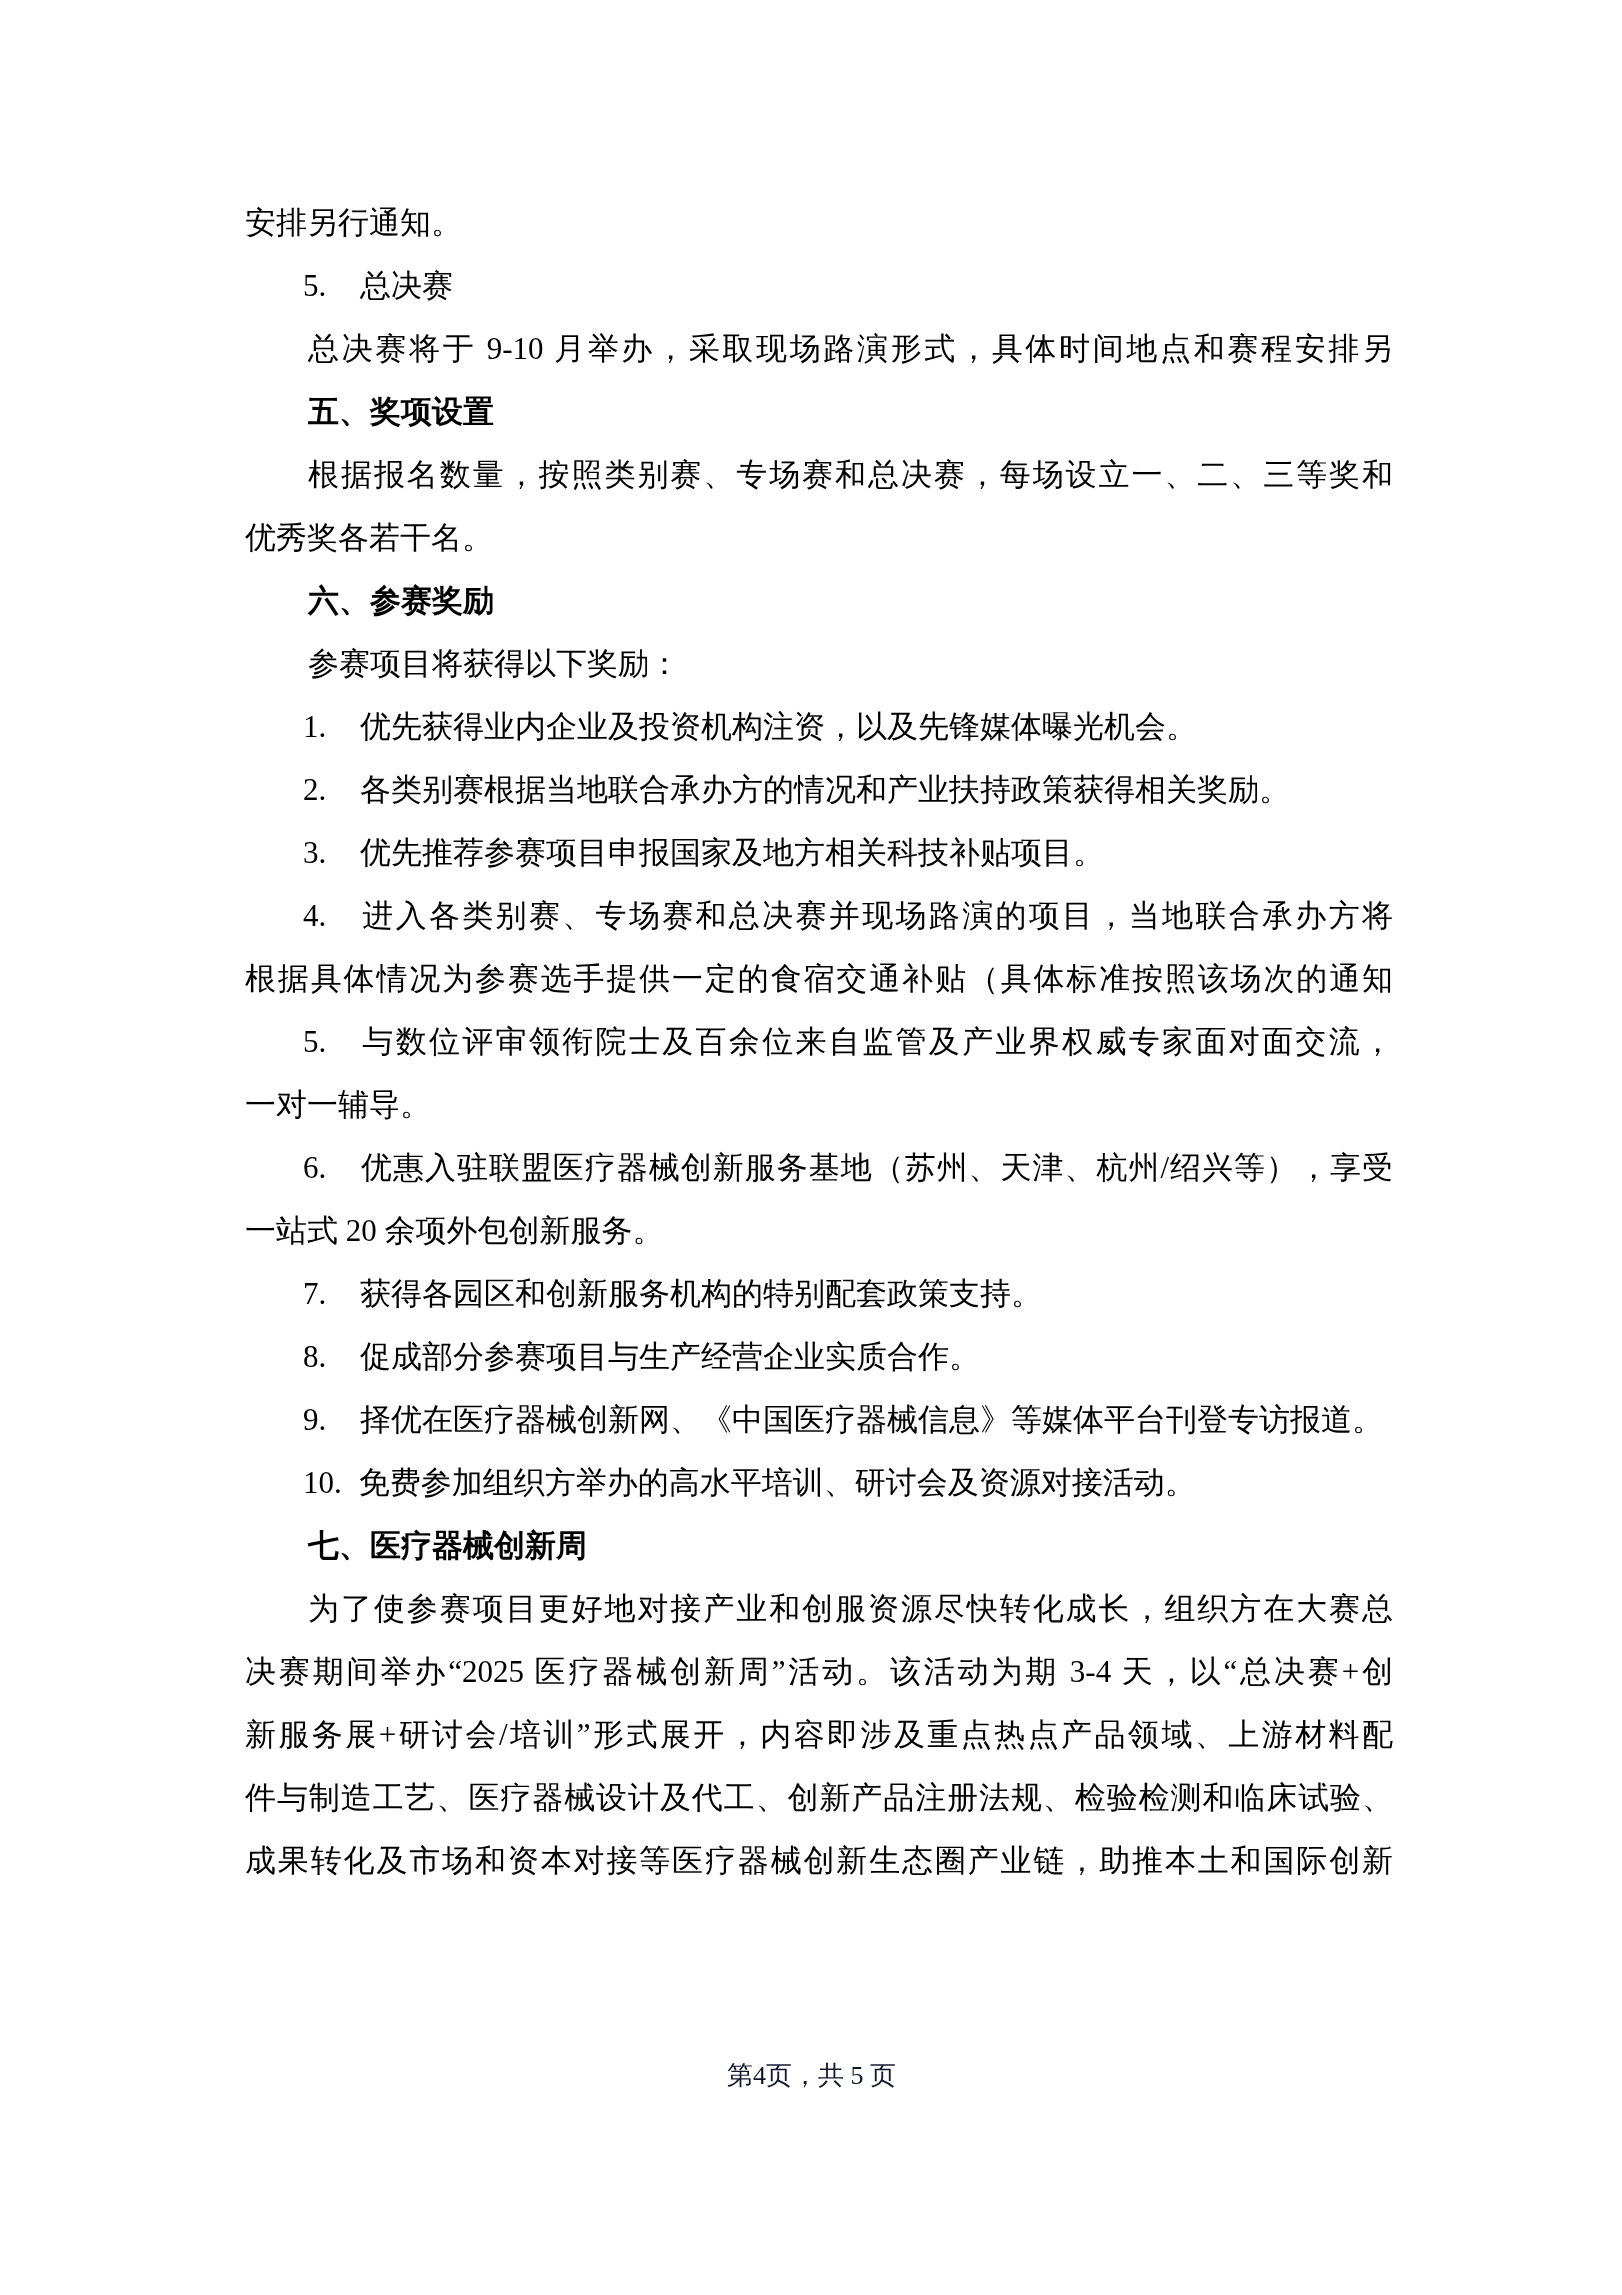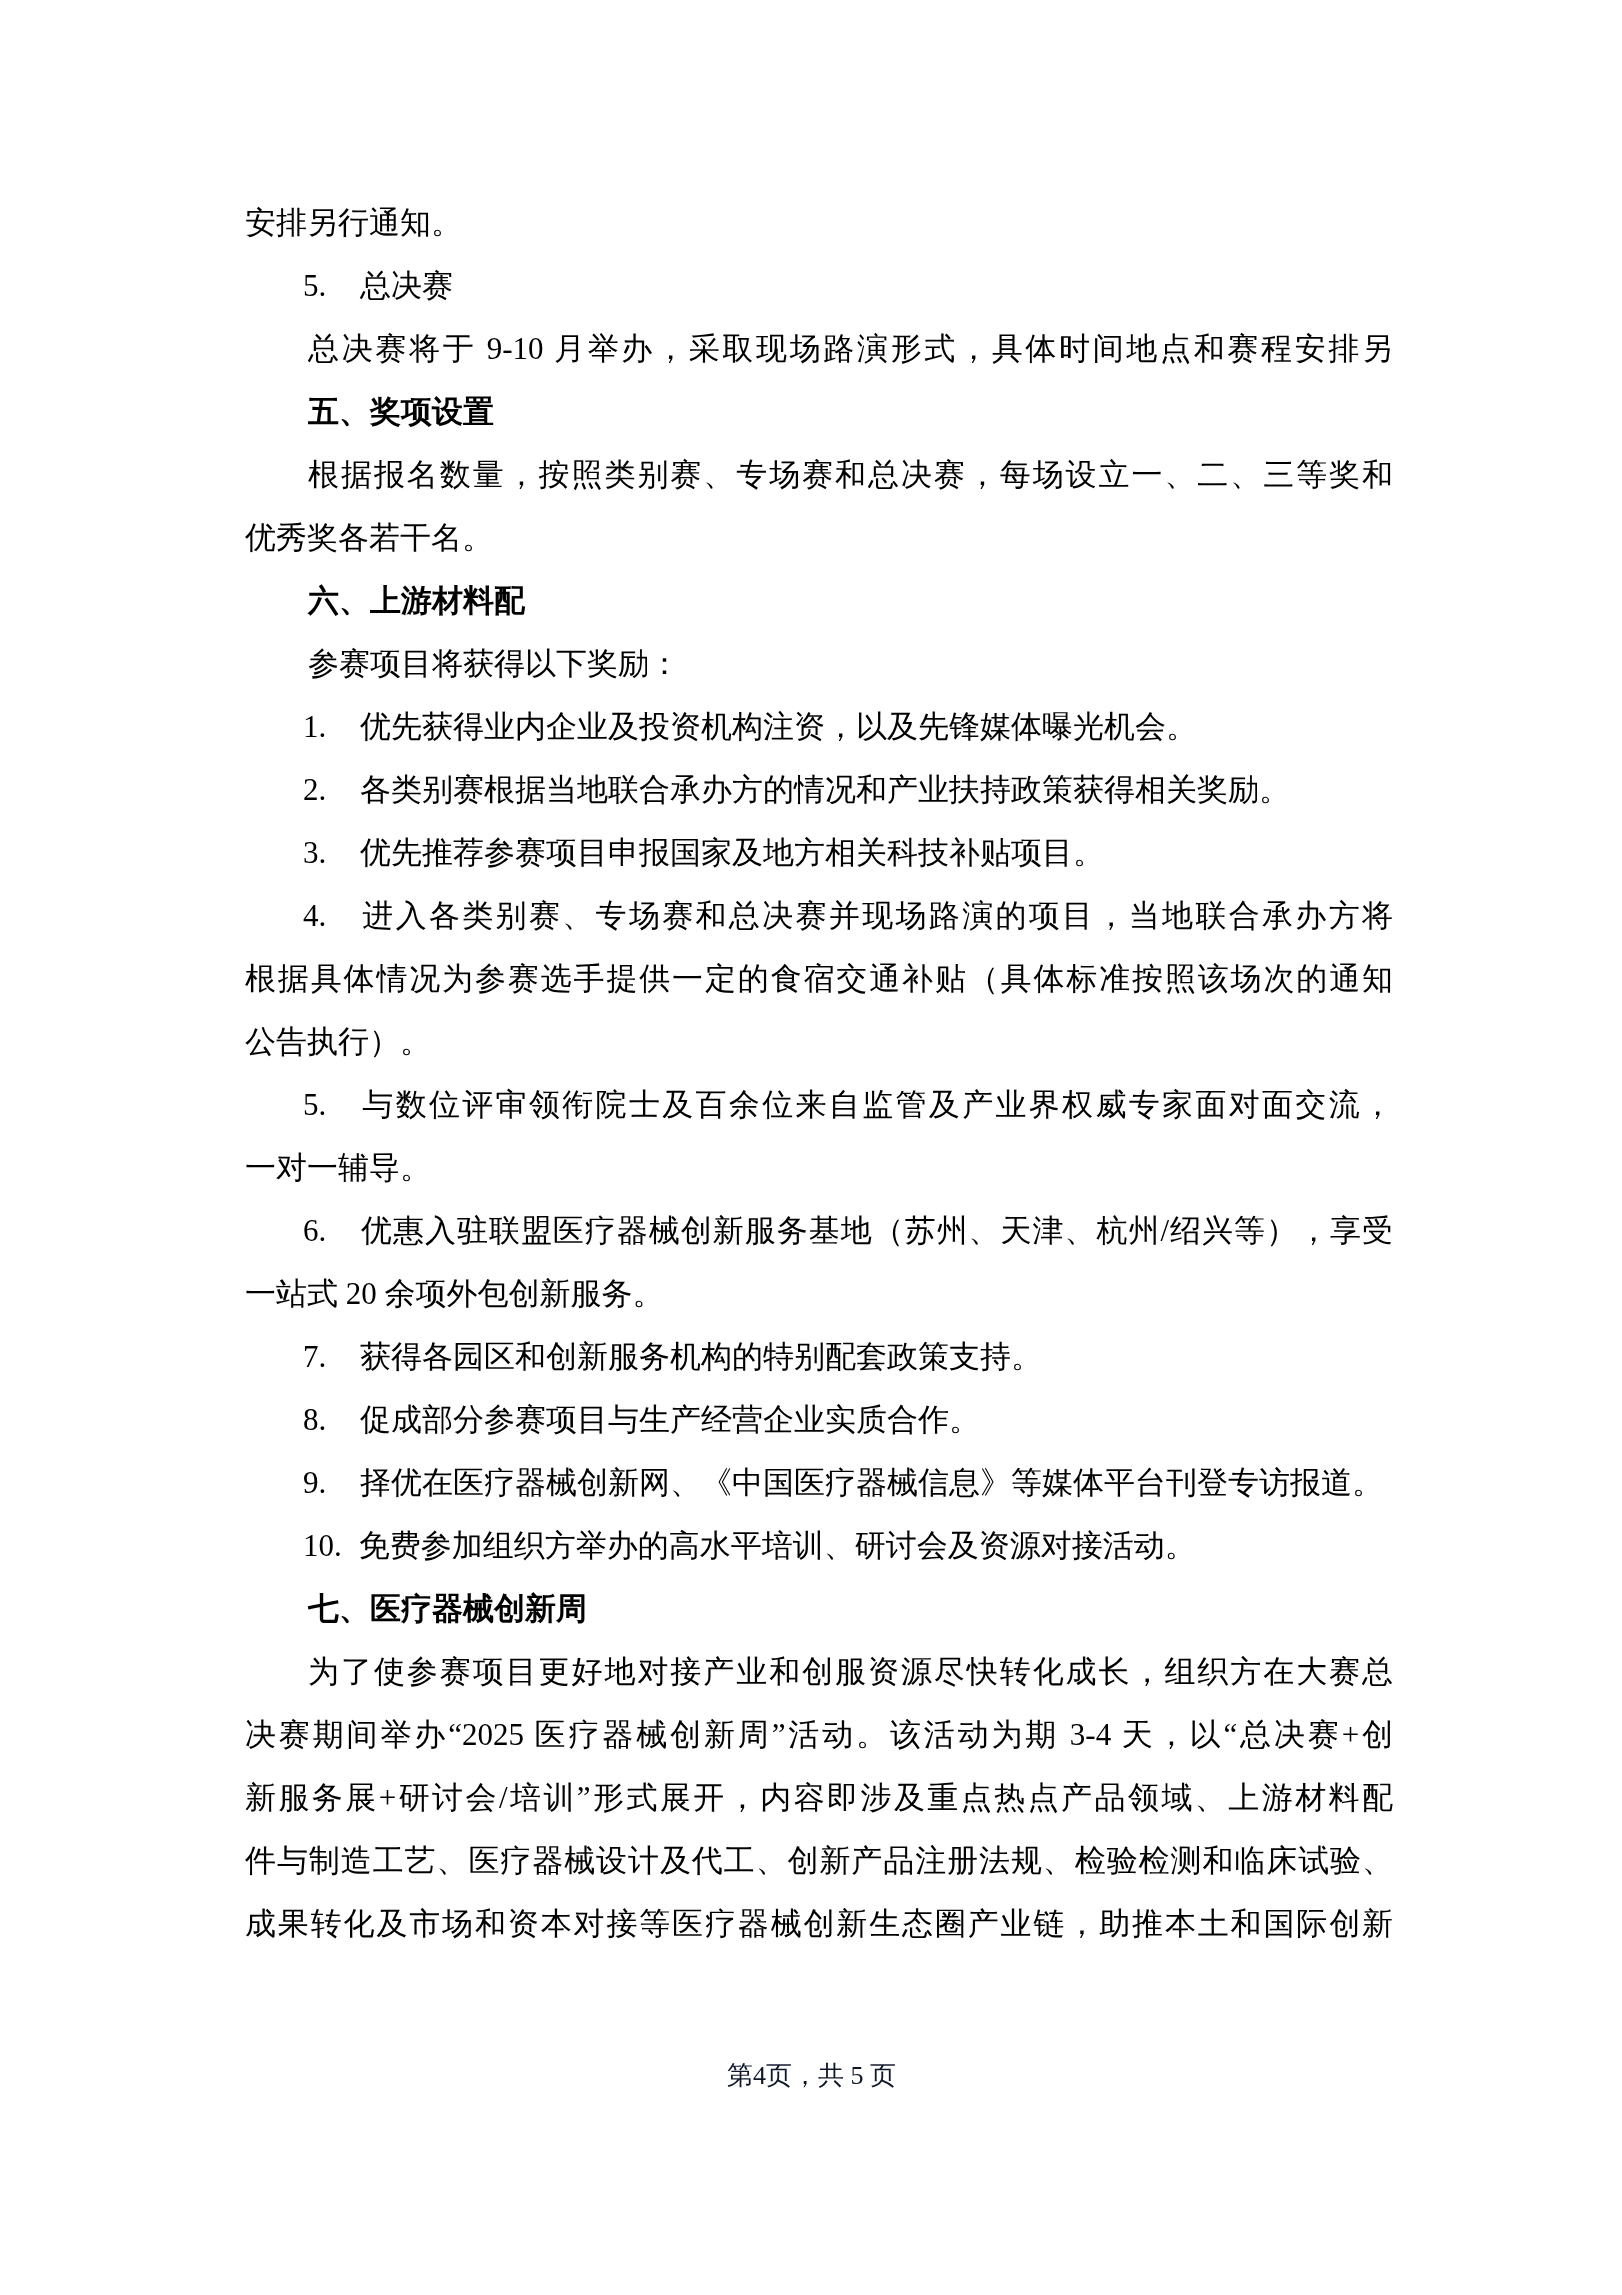--- a/index.html
+++ b/index.html
@@ -61,28 +61,27 @@
 <body>
 
 <div id="page">
   <main id="doc">
       <div class="line cont">安排另行通知。</div>
       <div class="line item"><span class="num">5.</span><span>总决赛</span></div>
       <div class="line para fill">总决赛将于 9-10 月举办，采取现场路演形式，具体时间地点和赛程安排另</div>
       <div class="line heading">五、奖项设置</div>
       <div class="line para fill">根据报名数量，按照类别赛、专场赛和总决赛，每场设立一、二、三等奖和</div>
       <div class="line cont">优秀奖各若干名。</div>
-      <div class="line heading">六、上游材料配</div>
+      <div class="line heading">六、参赛奖励</div>
       <div class="line para">参赛项目将获得以下奖励：</div>
       <div class="line item"><span class="num">1.</span><span>优先获得业内企业及投资机构注资，以及先锋媒体曝光机会。</span></div>
       <div class="line item"><span class="num">2.</span><span>各类别赛根据当地联合承办方的情况和产业扶持政策获得相关奖励。</span></div>
       <div class="line item"><span class="num">3.</span><span>优先推荐参赛项目申报国家及地方相关科技补贴项目。</span></div>
       <div class="line item fill"><span class="num">4.</span><span>进入各类别赛、专场赛和总决赛并现场路演的项目，当地联合承办方将</span></div>
       <div class="line cont fill">根据具体情况为参赛选手提供一定的食宿交通补贴（具体标准按照该场次的通知</div>
-      <div class="line cont">公告执行）。</div>
       <div class="line item fill"><span class="num">5.</span><span>与数位评审领衔院士及百余位来自监管及产业界权威专家面对面交流，</span></div>
       <div class="line cont">一对一辅导。</div>
       <div class="line item fill"><span class="num">6.</span><span>优惠入驻联盟医疗器械创新服务基地（苏州、天津、杭州/绍兴等），享受</span></div>
       <div class="line cont">一站式 20 余项外包创新服务。</div>
       <div class="line item"><span class="num">7.</span><span>获得各园区和创新服务机构的特别配套政策支持。</span></div>
       <div class="line item"><span class="num">8.</span><span>促成部分参赛项目与生产经营企业实质合作。</span></div>
       <div class="line item"><span class="num">9.</span><span>择优在医疗器械创新网、《中国医疗器械信息》等媒体平台刊登专访报道。</span></div>
       <div class="line item"><span class="num num10">10.</span><span>免费参加组织方举办的高水平培训、研讨会及资源对接活动。</span></div>
       <div class="line heading">七、医疗器械创新周</div>
       <div class="line para fill">为了使参赛项目更好地对接产业和创服资源尽快转化成长，组织方在大赛总</div>

